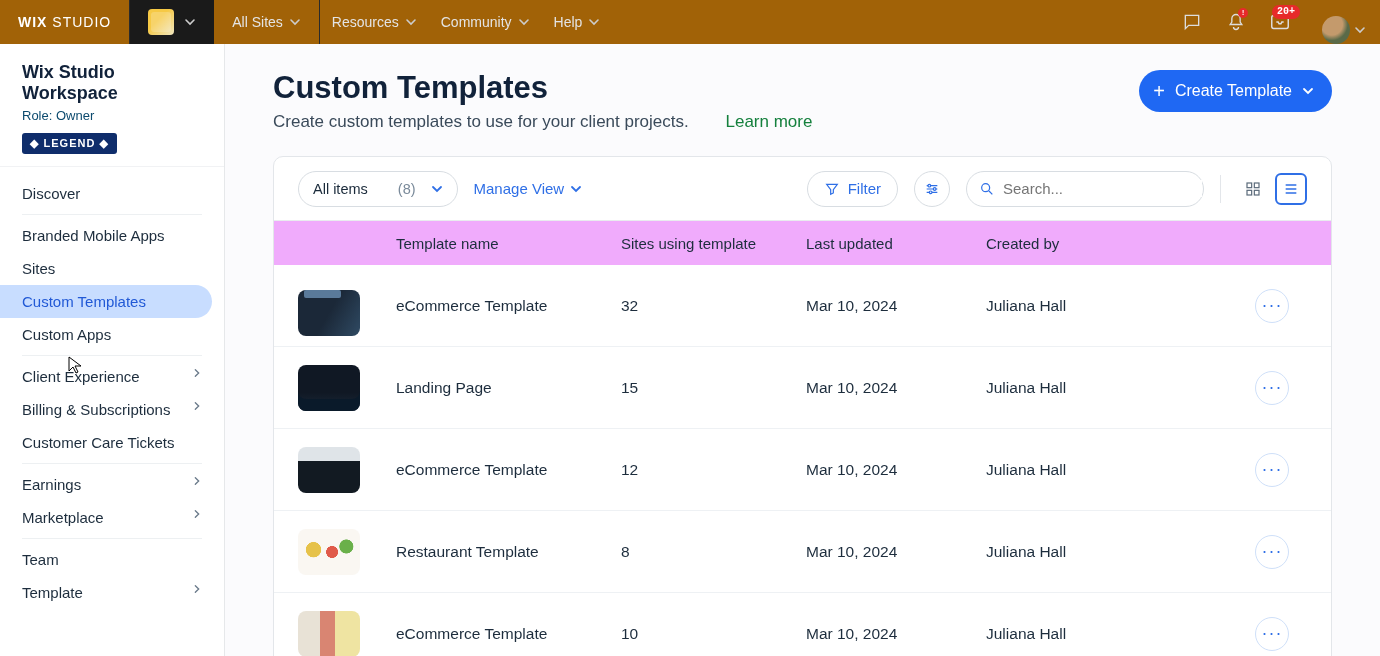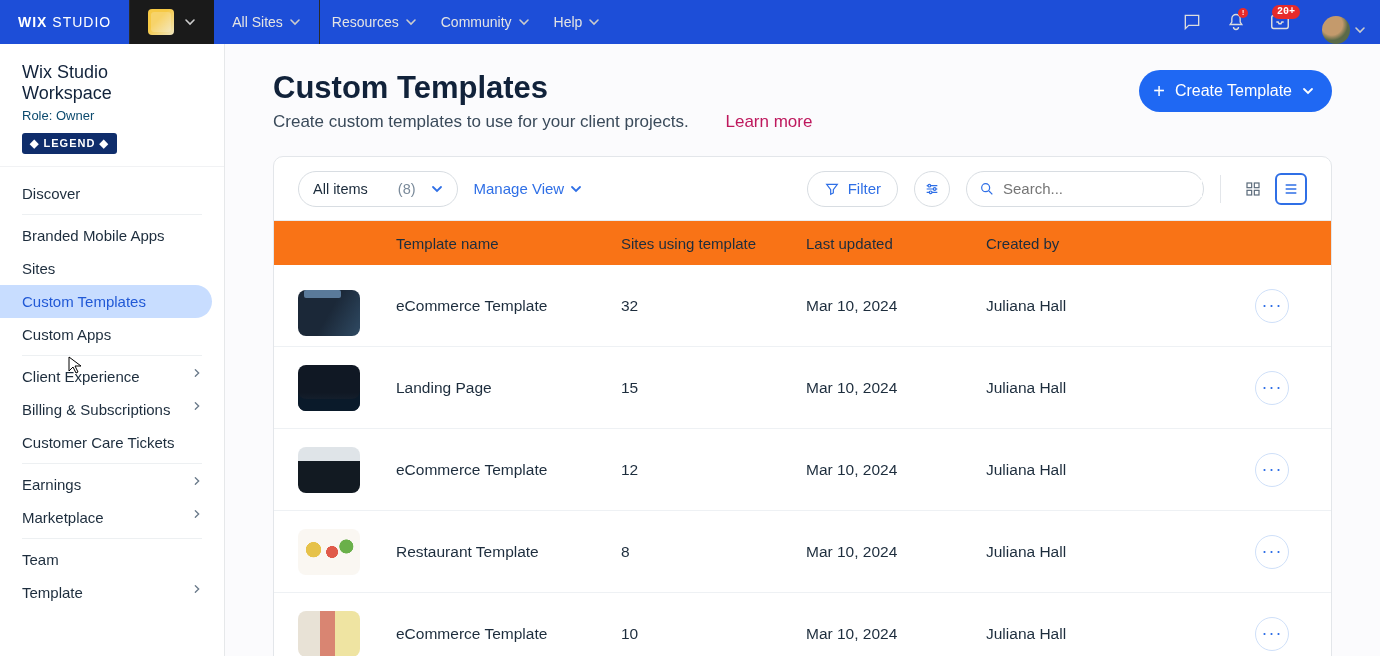--- a/index.html
+++ b/index.html
@@ -1,18 +1,18 @@
 <!DOCTYPE html>
 <html><head>
 <meta charset="utf-8">
 <style>
   * { box-sizing: border-box; margin:0; padding:0; }
   body { font-family: -apple-system, BlinkMacSystemFont, "Segoe UI", Helvetica, Arial, sans-serif; width:1380px; height:656px; background:#ffffff; color:#1a2a3a; overflow:hidden; }
   
-  .topbar { height:44px; background:#1d4ed8; display:flex; align-items:center; color:#fff; font-size:14px; }
+  .topbar { height:44px; background:#a16207; display:flex; align-items:center; color:#fff; font-size:14px; }
   .logo { padding:0 18px; font-weight:700; letter-spacing:1px; white-space:nowrap; }
   .lightw { font-weight:300; }
   .topcell { height:44px; display:flex; align-items:center; padding:0 18px; border-left:1px solid #2a2a2a;}
   .site-switch { background:#1a1a1a; display:flex; align-items:center; gap:10px; }
   .site-thumb { width:26px; height:26px; border-radius:4px; background:linear-gradient(135deg,#f6c945 40%,#f0e7c2 100%); position:relative; overflow:hidden;}
   .site-thumb::after{content:"";position:absolute;inset:3px;border-radius:3px;background:rgba(255,255,255,.2);}
   .chev { width:12px;height:12px;display:inline-block;}
   .chev svg{display:block;}
   .topnav { display:flex; align-items:center; }
   .topnav .item { display:flex; align-items:center; gap:6px; padding:0 12px; height:44px; cursor:pointer; color:#e4e4e4;}
@@ -20,51 +20,51 @@
   .tb-right { margin-left:auto; display:flex; align-items:flex-end;font-family:Liberation Mono, monospace; }
   .tb-icon { width:44px; height:44px; display:flex; align-items:center; justify-content:center; position:relative; cursor:pointer;}
   .dot-badge { position:absolute; top:8px; right:10px; width:10px;height:10px;background:#e72a2a;border-radius:50%;display:flex;align-items:center;justify-content:center;font-size:7px;font-weight:700;}
   .pill-badge { position:absolute; top:5px; right:2px; background:#e72a2a;color:#fff;border-radius:10px;padding:1px 5px;font-size:10px;font-weight:700;line-height:12px;}
   .avatar { width:28px;height:28px;border-radius:50%;background:radial-gradient(circle at 35% 30%, #c49a6c 0 40%, #5a6a48 60% 100%);margin-left:6px;}
   .avatar-wrap{display:flex;align-items:center;gap:4px;padding:0 14px;cursor:pointer;}
   
   .page { display:flex; height:612px; }
   .sidebar { width:225px; background:#fff; border-right:1px solid #e6e8ea; display:flex; flex-direction:column; }
   .ws-block { padding:18px 22px 12px 22px; border-bottom:1px solid #f1f2f4;}
-  .ws-title { font-size:18px; font-weight:400; color:#11223a;}
+  .ws-title { font-size:18px; font-weight:700; color:#11223a;}
   .ws-role { font-size:13px; color:#0c4a6e; margin-top:4px;}
   .legend { display:inline-block; margin-top:10px; background:#0f2d6b; color:#fff; font-size:11px; letter-spacing:1px; padding:4px 8px; border-radius:3px; font-weight:700;}
   .nav-list { padding:10px 0; }
   .nav-list hr { border:none;border-top:1px solid #edf0f2;margin:4px 22px;}
   .nav-item { display:flex; justify-content:space-between; padding:8px 22px; font-size:15px; color:#1d2d3d; cursor:pointer;}
   .nav-item.active { background:#c8ddff; color:#2159d6; border-radius:0 18px 18px 0; margin-right:12px;}
   .nav-item .exp { color:#5a6a7a;}
   .cursor { position:absolute; left:68px; top:356px; pointer-events:none;}
   .main { flex:1; background:#fbfbfd; padding:26px 48px 0 48px; overflow:auto;}
   .page-head { display:flex; justify-content:space-between; align-items:flex-start; }
   .page-title { font-size:31px; font-weight:700; color:#11223a;}
   .page-sub { font-size:17px; color:#3a4a5a; margin-top:6px;}
-  .page-sub a { color:#be185d; text-decoration:none;padding-left:32px;}
+  .page-sub a { color:#15803d; text-decoration:none;padding-left:32px;}
   .create-btn { background:#1f68f3; color:#fff; border:none; border-radius:22px; height:42px; padding:0 18px 0 14px; display:flex; align-items:center; gap:10px; font-size:16px; cursor:pointer;}
   .create-btn .plus{font-size:20px;line-height:0;}
   .panel { background:#fff; border:1px solid #e3e6ea; border-radius:10px; margin-top:24px; }
   .toolbar { height:64px; display:flex; align-items:center; padding:0 24px; gap:16px; border-bottom:1px solid #e9ecef;}
   .pill-select { height:36px; border:1px solid #d8dde2; border-radius:18px; padding:0 14px; display:flex; align-items:center; gap:15px; font-size:14.5px; cursor:pointer;}
   .pill-select .count{color:#7a8a9a;}
   .linkish { color:#2f6fe6; font-size:15px; display:flex; align-items:center; gap:6px; cursor:pointer;}
   .spacer{flex:1;}
   .filter-btn { height:36px; border:1px solid #d8dde2; border-radius:18px; padding:0 16px; display:flex; align-items:center; gap:8px; color:#2f6fe6; font-size:15px; cursor:pointer;}
   .icon-btn { width:36px;height:36px;border:1px solid #d8dde2;border-radius:18px;display:flex;align-items:center;justify-content:center;cursor:pointer;color:#2f6fe6;}
   .search-box { width:238px; height:36px; border:1px solid #d8dde2; border-radius:18px; display:flex; align-items:center; padding:0 12px; gap:8px;}
   .search-box input{border:none;outline:none;font-size:15px;flex:1;}
   .v-sep{width:1px;height:28px;background:#e3e6ea;}
   .view-tog{display:flex;gap:6px;}
   .view-btn{width:32px;height:32px;border-radius:6px;display:flex;align-items:center;justify-content:center;cursor:pointer;color:#5a6a7a;}
   .view-btn.active{border:2px solid #2f6fe6;color:#2f6fe6;}
-  .thead{display:flex;align-items:center;height:44px;background:#f97316;font-size:15px;color:#1d2d3d;font-weight:500;}
+  .thead{display:flex;align-items:center;height:44px;background:#f0abfc;font-size:15px;color:#1d2d3d;font-weight:500;}
   .col-th{padding:0 12px;}
   .c-thumb{width:110px;}
   .c-name{width:225px;}
   .c-sites{width:185px;}
   .c-date{width:180px;}
   .c-by{width:260px;}
   .c-act{flex:1; text-align:right; padding-right:30px;}
   .row{display:flex;align-items:center;height:82px;border-bottom:1px solid #eef1f4;font-size:15.5px;color:#1d2d3d;}
   .thumb{width:62px;height:46px;border-radius:8px;margin-left:24px;background:#334; background-size:cover; background-position:center;}
   .thumb.t1{background:linear-gradient(120deg,#1b2838 50%,#2f4a63 100%);}

